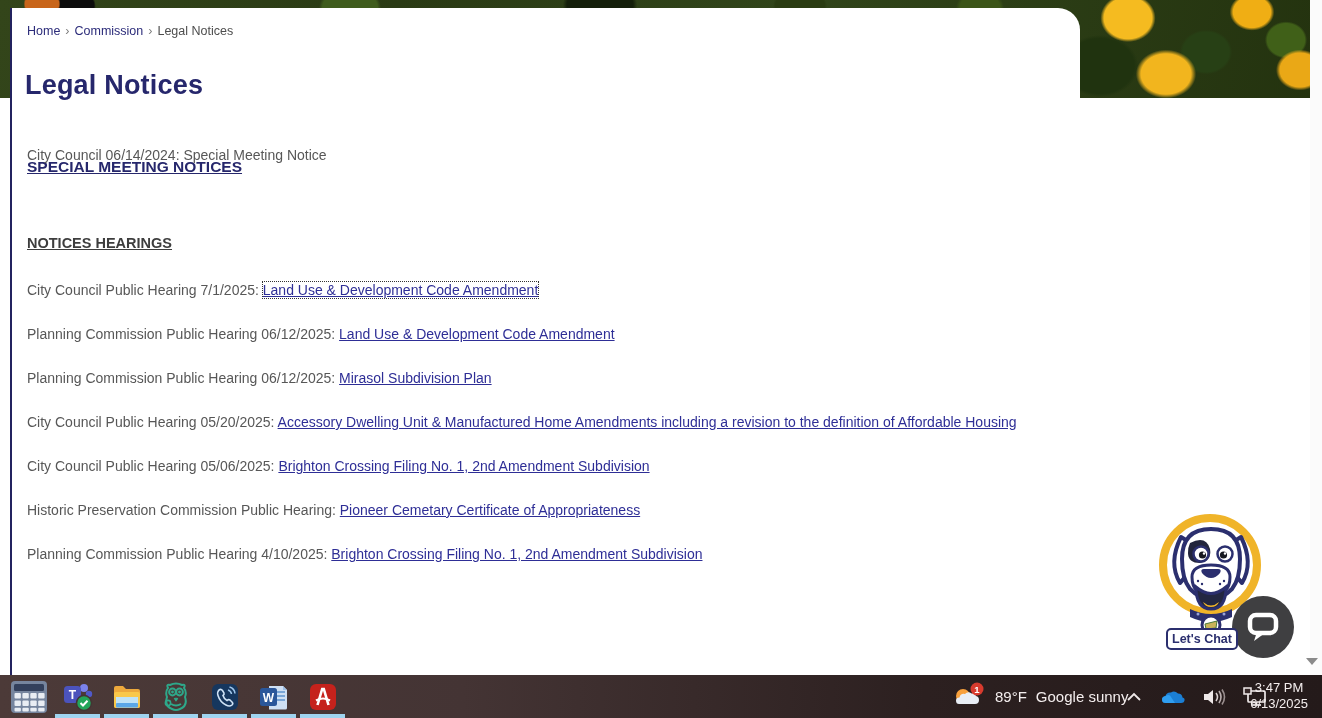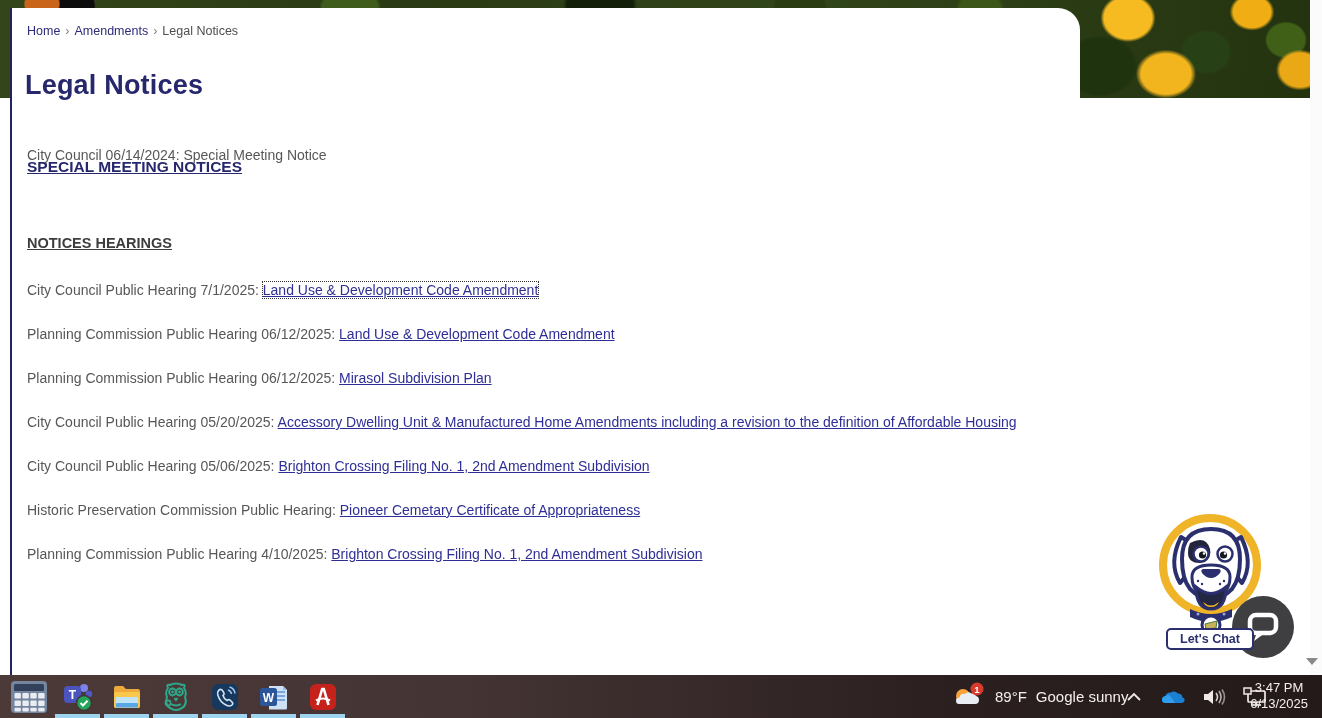--- a/index.html
+++ b/index.html
@@ -51,21 +51,21 @@
 
   .hearing-list { position:absolute; left:15px; top:271px; width:1022px; }
   .hearing-row { font-size:14px; line-height:23px; color:#575757; margin-bottom:21px; }
   .hearing-row a { color:#2e2e96; text-decoration:underline; cursor:pointer; }
   .hearing-row a.focused { outline:1px dotted #333; }
 
   
   .mascot { position:absolute; left:1148px; top:503px; z-index:4; }
   .lets-chat { position:absolute; left:1166px; top:628px; z-index:7;
                background:#fff; border:2px solid #2b2f6e; border-radius:5px;
-               padding:2px 12px; font-size:12.5px; font-weight:bold; color:#2b2f6e;
+               padding:2px 4px; font-size:12.5px; font-weight:bold; color:#2b2f6e;
                cursor:pointer; }
   .chat-circle { position:absolute; left:1232px; top:596px; width:62px; height:62px;
                  border-radius:50%; background:#3f3f41; z-index:6; cursor:pointer;
                  display:flex; align-items:center; justify-content:center; }
   .translate-bar { position:absolute; left:1104px; top:677px; width:185px; height:26px;
                    background:#fff; border:1px solid #bdbdbd; z-index:5;
                    display:flex; align-items:center; gap:13px; padding:0 6px; cursor:pointer; }
   .translate-bar .label { font-size:13.5px; color:#3c4043; white-space:nowrap; }
   .translate-arrow { position:absolute; left:1306px; top:658px; width:0; height:0; z-index:5;
                      border-left:6px solid transparent; border-right:6px solid transparent;
@@ -88,21 +88,21 @@
   .clock { position:absolute; right:14px; top:5px; text-align:center; font-size:13px;
            line-height:16px; color:#f4eeee; cursor:pointer; }
 </style>
 </head>
 <body>
 
 <div class="bg-photo"></div>
 <div class="scroll-strip"></div>
 
 <div class="content-panel">
-  <div class="breadcrumb"><a>Home</a><span class="sep">›</span><a>Amendments</a><span class="sep">›</span><span class="current">Legal Notices</span></div>
+  <div class="breadcrumb"><a>Home</a><span class="sep">›</span><a>Commission</a><span class="sep">›</span><span class="current">Legal Notices</span></div>
 
   <h1 class="page-title">Legal Notices</h1>
 
   <a class="special-heading">SPECIAL MEETING NOTICES</a>
   <div class="special-notice">City Council 06/14/2024: Special Meeting Notice</div>
 
   <div class="public-heading">NOTICES HEARINGS</div>
 
   <div class="hearing-list">
       <div class="hearing-row"><span>City Council Public Hearing 7/1/2025: </span><a class="focused">Land Use &amp; Development Code Amendment</a></div>

